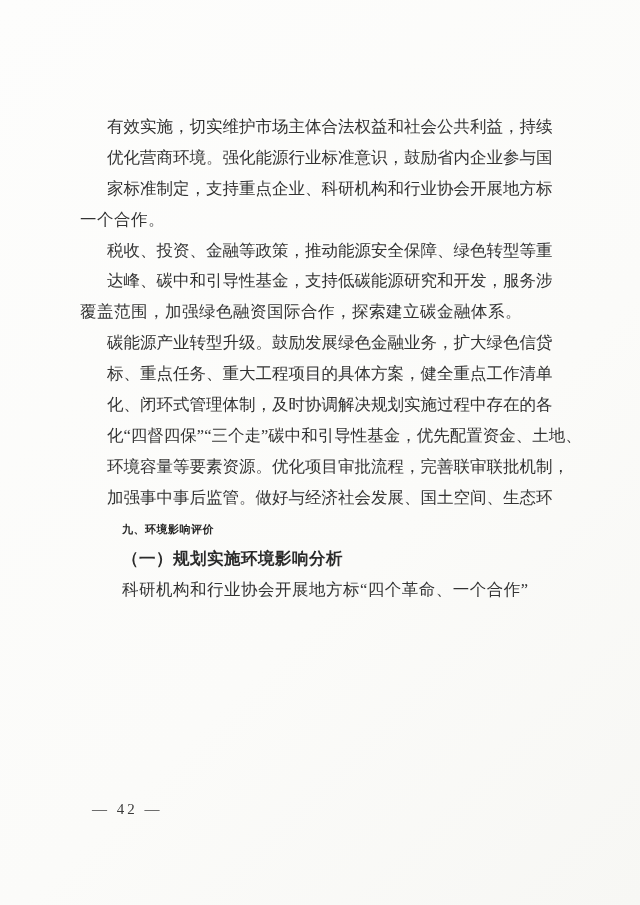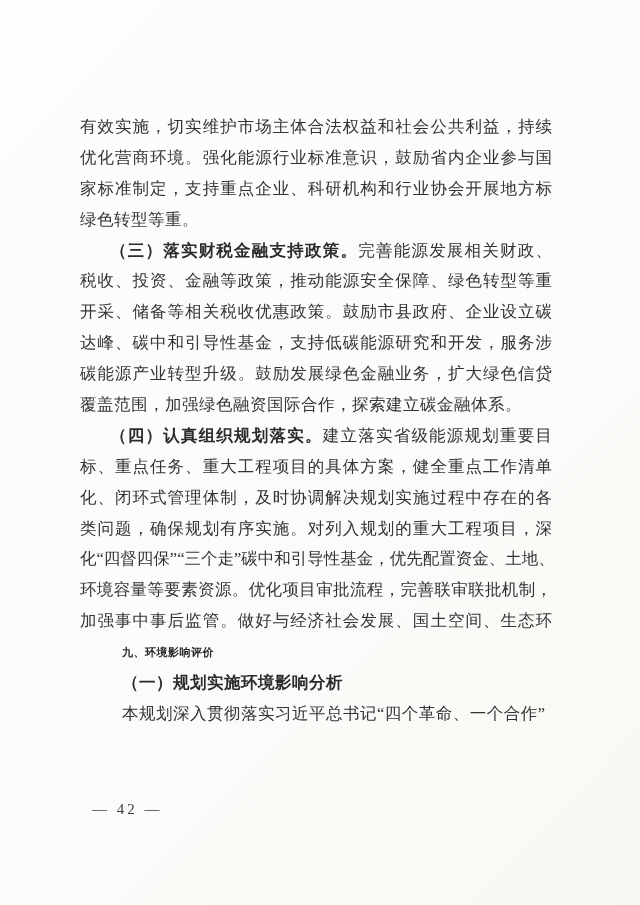--- a/index.html
+++ b/index.html
@@ -9,60 +9,52 @@
     background:linear-gradient(135deg,#fdfdfc 0%,#fbfbf9 60%,#f7f7f4 100%);
   }
   .content{
     position:absolute;left:80px;top:112px;width:472px;
     color:#333;font-size:16.5px;
   }
   .line{
     height:30.9px;line-height:30.9px;white-space:nowrap;
     letter-spacing:0.5px;
   }
-  .j{text-align:justify;text-align-last:justify;letter-spacing:0;}
+  .j{text-align:justify;text-align-last:justify;letter-spacing:0;margin-left:27px;}
   .b{font-weight:700;color:#2b2b2b;}
   .ind-a{text-indent:30px;}
   .ind-b{text-indent:42px;}
   .hei{font-family:"Liberation Sans","DejaVu Sans",sans-serif;font-weight:700;color:#252525;font-size:11px;}
   .pagenum{
     position:absolute;left:92px;top:796px;height:26px;line-height:26px;
     font-size:15px;color:#3a3a3a;letter-spacing:3px;
   }
 </style>
 </head>
 <body>
 
 <div class="page">
   <div class="content">
 
     <div class="line j">有效实施，切实维护市场主体合法权益和社会公共利益，持续</div>
     <div class="line j">优化营商环境。强化能源行业标准意识，鼓励省内企业参与国</div>
     <div class="line j">家标准制定，支持重点企业、科研机构和行业协会开展地方标</div>
-    <div class="line">绿色转型等重。</div>
+    <div class="line">一个合作。</div>
 
-    <div class="line j ind-a">
-      <span class="b">（三）落实财税金融支持政策。</span><span>完善能源发展相关财政、</span>
-    </div>
     <div class="line j">税收、投资、金融等政策，推动能源安全保障、绿色转型等重</div>
-    <div class="line j">开采、储备等相关税收优惠政策。鼓励市县政府、企业设立碳</div>
     <div class="line j">达峰、碳中和引导性基金，支持低碳能源研究和开发，服务涉</div>
+    <div class="line">覆盖范围，加强绿色融资国际合作，探索建立碳金融体系。</div>
     <div class="line j">碳能源产业转型升级。鼓励发展绿色金融业务，扩大绿色信贷</div>
-    <div class="line">覆盖范围，加强绿色融资国际合作，探索建立碳金融体系。</div>
 
-    <div class="line j ind-a">
-      <span class="b">（四）认真组织规划落实。</span><span>建立落实省级能源规划重要目</span>
-    </div>
     <div class="line j">标、重点任务、重大工程项目的具体方案，健全重点工作清单</div>
     <div class="line j">化、闭环式管理体制，及时协调解决规划实施过程中存在的各</div>
-    <div class="line j">类问题，确保规划有序实施。对列入规划的重大工程项目，深</div>
     <div class="line j">化“四督四保”“三个走”碳中和引导性基金，优先配置资金、土地、</div>
     <div class="line j">环境容量等要素资源。优化项目审批流程，完善联审联批机制，</div>
     <div class="line j">加强事中事后监管。做好与经济社会发展、国土空间、生态环</div>
 
     <div class="line hei ind-b">九、环境影响评价</div>
     <div class="line b ind-b">（一）规划实施环境影响分析</div>
-    <div class="line ind-b">本规划深入贯彻落实习近平总书记“四个革命、一个合作”</div>
+    <div class="line ind-b">科研机构和行业协会开展地方标“四个革命、一个合作”</div>
 
   </div>
 
   <div class="pagenum">— 42 —</div>
 </div>
 
 </body></html>

